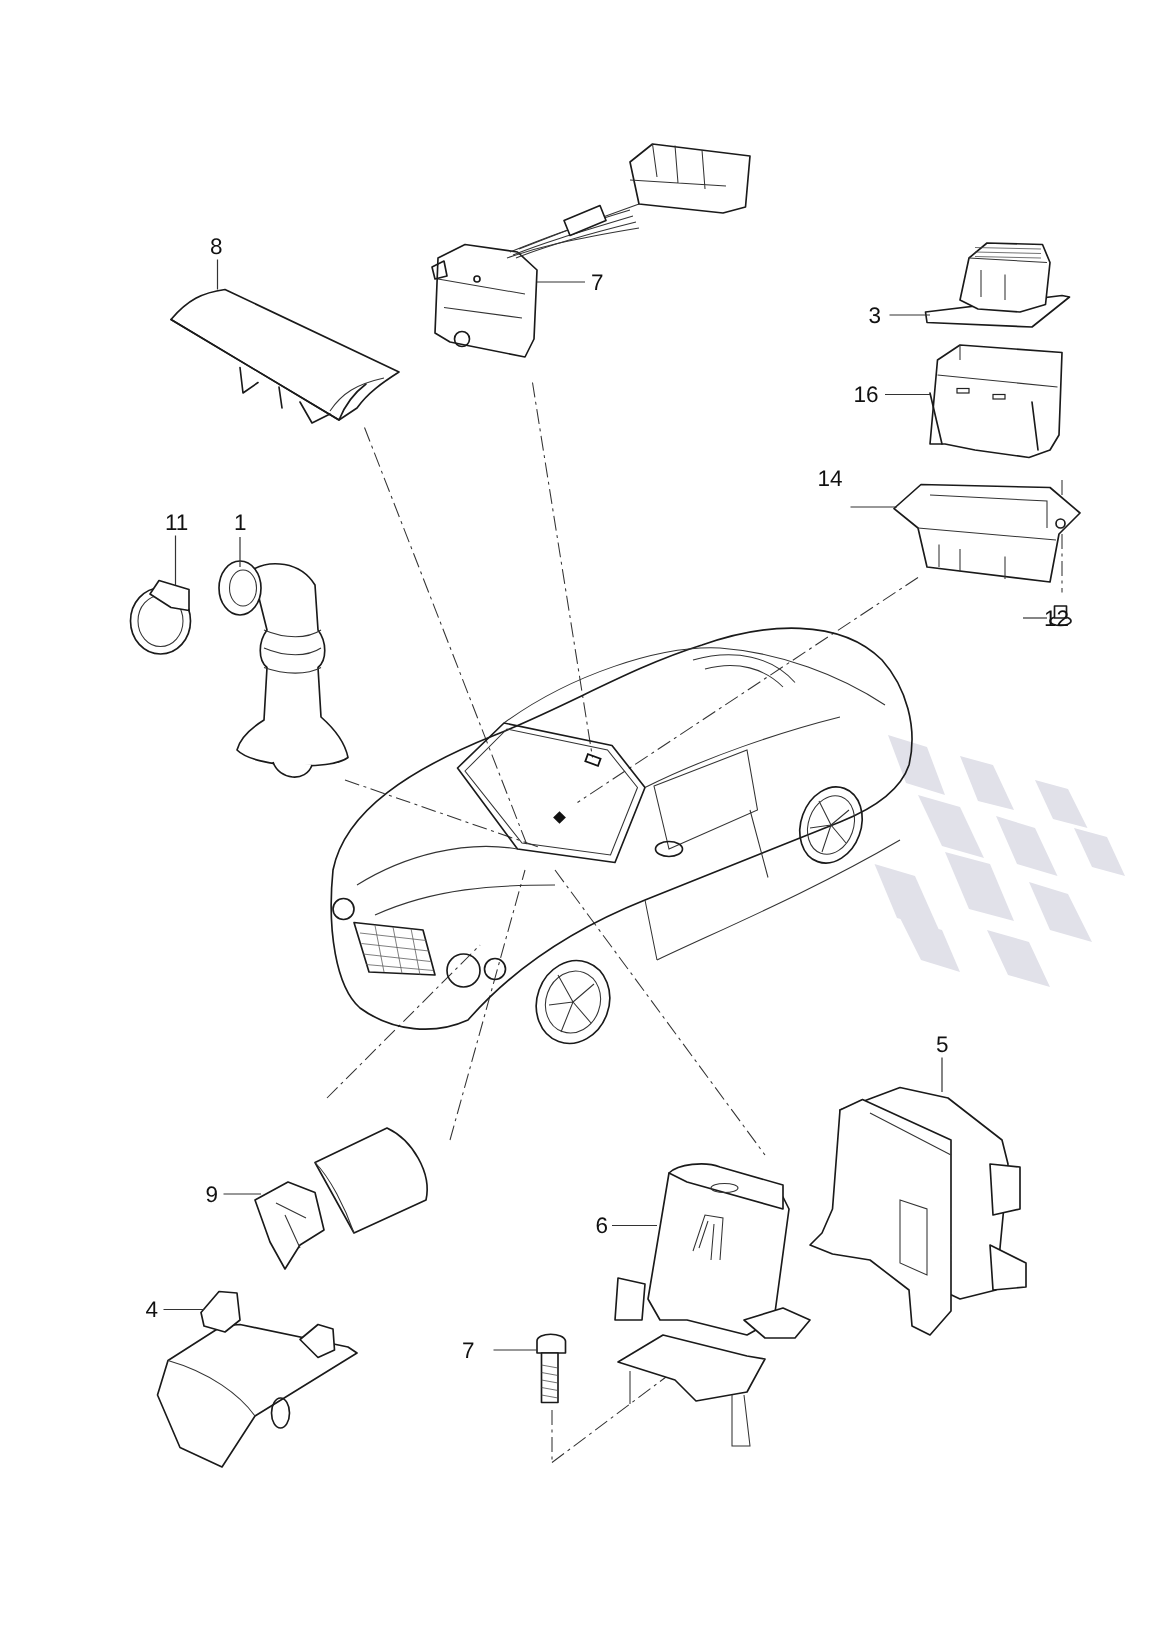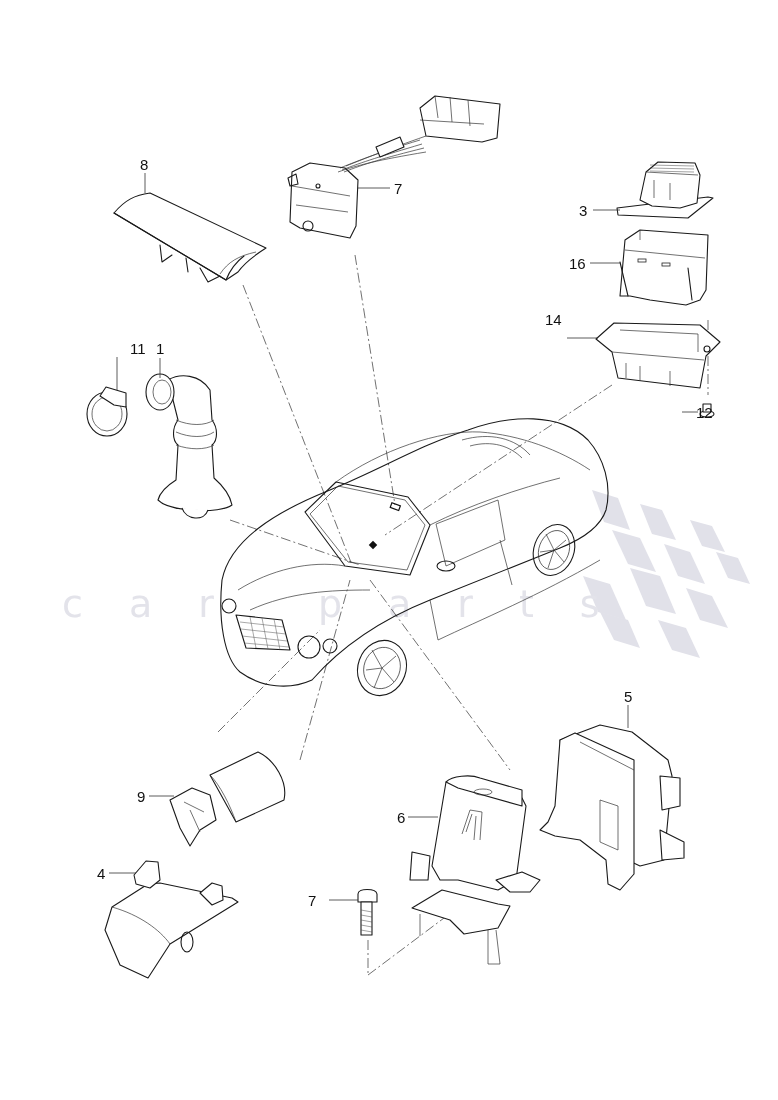--- a/index.html
+++ b/index.html
@@ -32,21 +32,20 @@
       <polygon points="630,568 660,576 676,614 646,606"></polygon>
       <polygon points="686,588 712,596 728,628 700,620"></polygon>
       <polygon point="583,576 610,584 626,620 598,612"></polygon>
       <polygon points="583,576 610,584 626,620 598,612"></polygon>
       <polygon points="716,552 738,558 750,584 728,578"></polygon>
       <polygon points="600,612 628,620 640,648 614,640"></polygon>
       <polygon points="658,620 686,628 700,658 672,650"></polygon>
     </g>
   </svg>
 
-  <div class="wm-text wm-sub">car parts</div>
 
   <svg width="778" height="1100">
 
     <g>
       <line class="dash" x1="243" y1="285" x2="352" y2="565"></line>
       <line class="dash" x1="355" y1="255" x2="395" y2="505"></line>
       <line class="dash" x1="612" y1="385" x2="385" y2="535"></line>
       <line class="dash" x1="230" y1="520" x2="360" y2="565"></line>
       <line class="dash" x1="218" y1="732" x2="320" y2="630"></line>
       <line class="dash" x1="300" y1="760" x2="350" y2="580"></line>
@@ -239,21 +238,21 @@
       <line class="lead" x1="329" y1="900" x2="358" y2="900"></line>
     </g>
   </svg>
 
   <div class="callout" style="left:140px;top:157px;">8</div>
   <div class="callout" style="left:394px;top:181px;">7</div>
   <div class="callout" style="left:579px;top:203px;">3</div>
   <div class="callout" style="left:569px;top:256px;">16</div>
   <div class="callout" style="left:545px;top:312px;">14</div>
   <div class="callout" style="left:660px;top:405px;margin-left:36px;">12</div>
-  <div class="callout" style="left:110px;top:341px;margin-left:20px;">11</div>
+  <div class="callout" style="left:110px;top:341px;">11</div>
   <div class="callout" style="left:156px;top:341px;">1</div>
   <div class="callout" style="left:624px;top:689px;">5</div>
   <div class="callout" style="left:397px;top:810px;">6</div>
   <div class="callout" style="left:137px;top:789px;">9</div>
   <div class="callout" style="left:97px;top:866px;">4</div>
   <div class="callout" style="left:308px;top:893px;">7</div>
 
 </div>
 
 </body></html>

